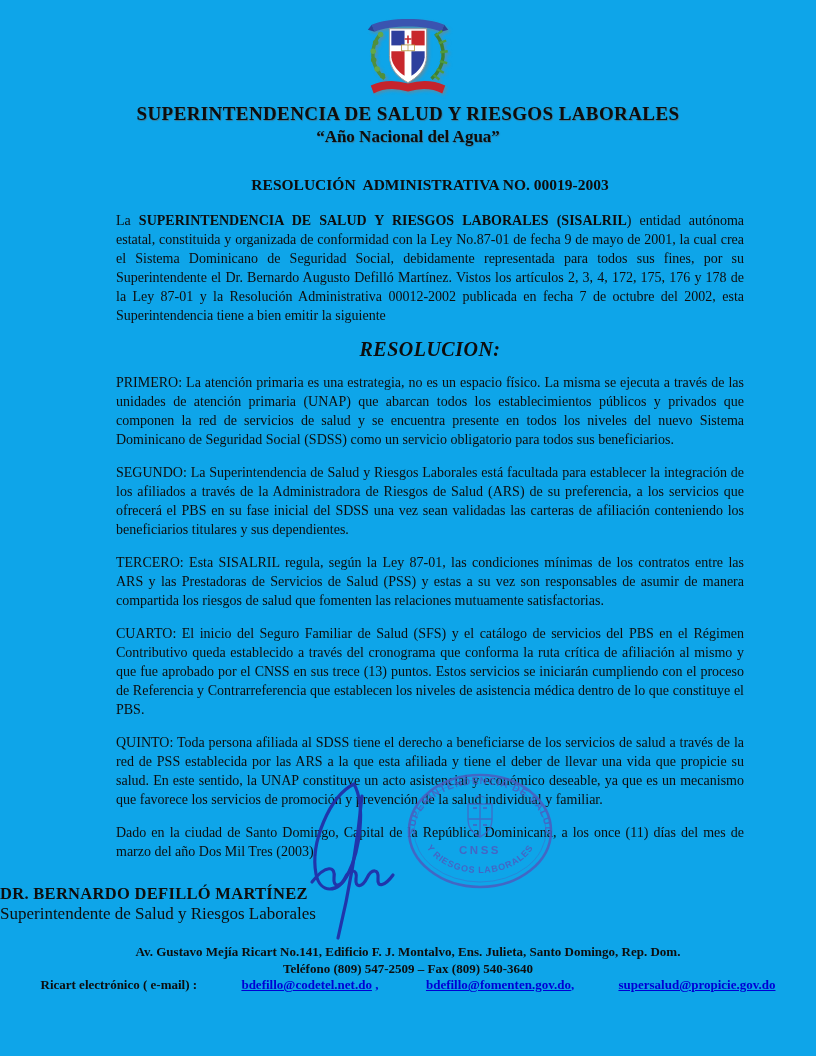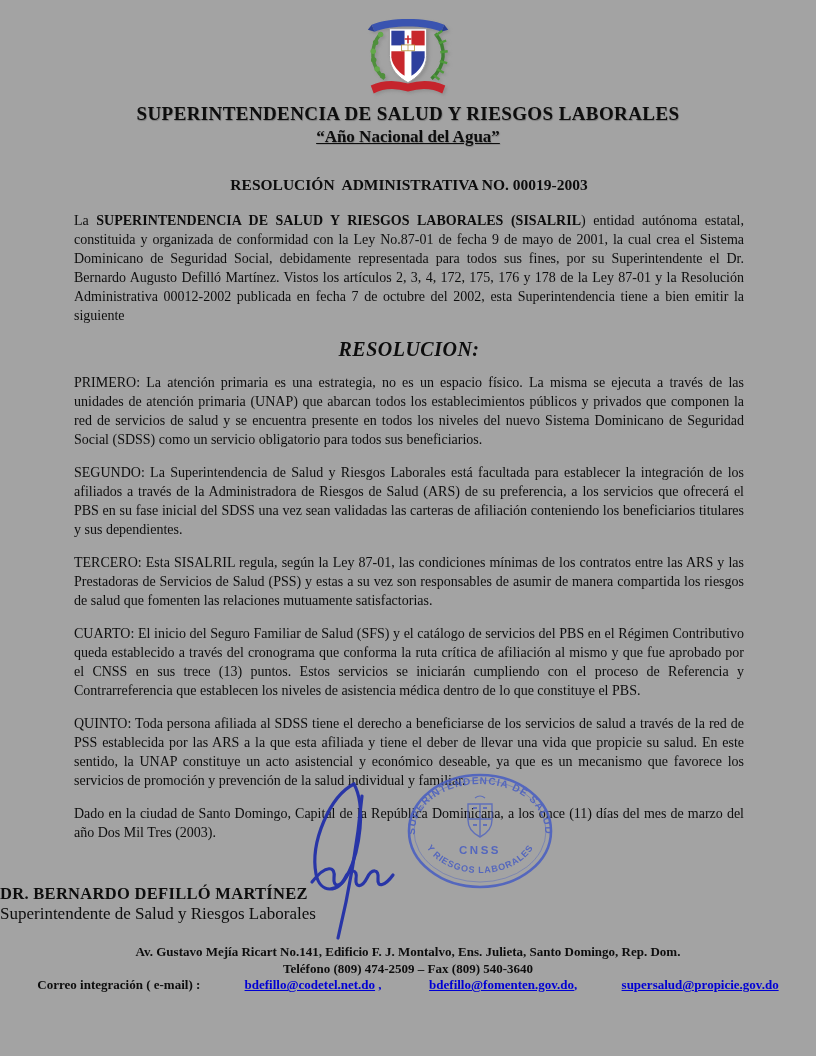--- a/index.html
+++ b/index.html
@@ -1,20 +1,20 @@
 <!DOCTYPE html>
 <html><head>
 <meta charset="utf-8">
 <style>
   html, body { margin: 0; padding: 0; background: #ffffff; }
   .page {
     position: relative;
     width: 816px;
     height: 1056px;
-    background: #a3a3a3;
+    background: #0ea5e9;
     font-family: "Liberation Serif", serif;
     color: #0d0d0d;
     overflow: hidden;
   }
   .crest {
     width: 98px;
     margin: 16px auto 0 auto;
     display: block;
     filter: drop-shadow(2px 2px 1.5px rgba(130,130,130,0.55));
   }
@@ -25,23 +25,22 @@
     line-height: 24px;
     letter-spacing: 0.4px;
     text-shadow: 0.7px 0.7px 0.8px rgba(90,90,90,0.55);
   }
   .motto {
     text-align: center;
     font-size: 17px;
     font-weight: bold;
     line-height: 22px;
     text-shadow: 0.6px 0.6px 0.7px rgba(90,90,90,0.5);
-    text-decoration: underline;
-  }
-  .content { padding: 0 72px 0 74px; }
+  }
+  .content { padding: 0 72px 0 116px; }
   .res-no {
     text-align: center;
     font-size: 15.5px;
     font-weight: bold;
     margin-top: 27px;
     line-height: 20px;
     white-space: pre-wrap;
   }
   .body-par {
     font-size: 14px;
@@ -202,17 +201,17 @@
     <text x="75" y="82" text-anchor="middle" class="stamp-arc-text" font-size="11.5" letter-spacing="2.5">CNSS</text>
   </svg>
 
   <div class="signer">
     <div class="signer-name">DR. BERNARDO DEFILLÓ MARTÍNEZ</div>
     <div class="signer-title">Superintendente de Salud y Riesgos Laborales</div>
   </div>
 
   <div class="footer">
     <div>Av.  Gustavo Mejía Ricart No.141, Edificio F. J. Montalvo, Ens. Julieta, Santo Domingo, Rep. Dom.</div>
-    <div>Teléfono (809) 474-2509 – Fax (809) 540-3640</div>
-    <div><span>Correo integración ( e-mail) : </span><a class="email-link">bdefillo@codetel.net.do</a><span class="email-sep"> ,  </span><a class="email-link">bdefillo@fomenten.gov.do</a><span class="email-sep">, </span><a class="email-link">supersalud@propicie.gov.do</a></div>
+    <div>Teléfono (809) 547-2509 – Fax (809) 540-3640</div>
+    <div><span>Ricart electrónico ( e-mail) : </span><a class="email-link">bdefillo@codetel.net.do</a><span class="email-sep"> ,  </span><a class="email-link">bdefillo@fomenten.gov.do</a><span class="email-sep">, </span><a class="email-link">supersalud@propicie.gov.do</a></div>
   </div>
 
 </div>
 
 </body></html>

